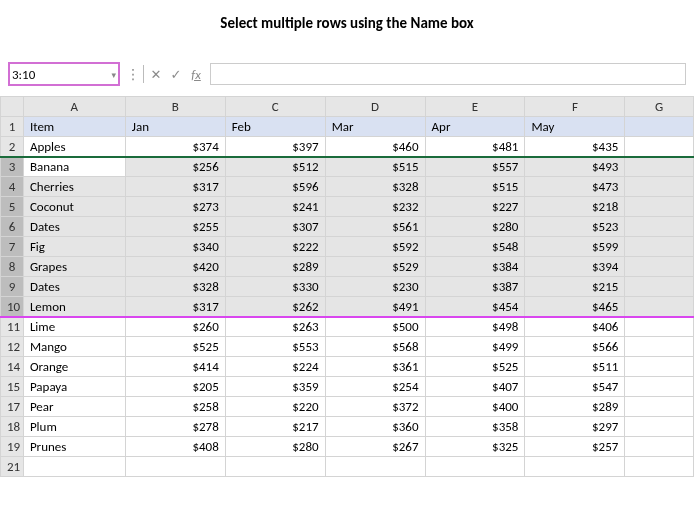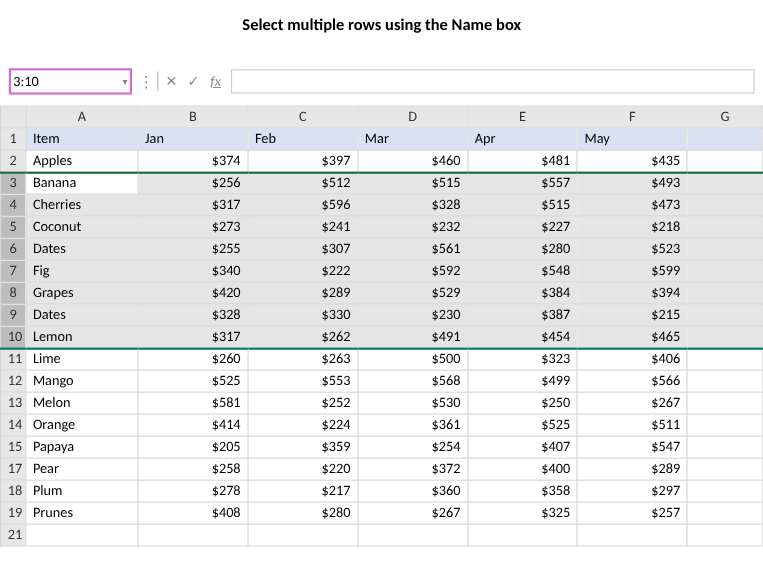--- a/index.html
+++ b/index.html
@@ -84,21 +84,21 @@
   .h-row td { background: #d9e1f2; font-weight: normal; }
   .h-row td.num { text-align: left; }
   .h-row td:first-of-type { text-align: left; }
   .item-cell { text-align: left; }
   .num { text-align: right; }
   .sel-rowhead { background: #bdbdbd !important; }
   .sel-cell { background: #e5e5e5; }
   .active-cell { background: #ffffff !important; }
   
   tr.sel-top td, tr.sel-top th.rowhead { border-top: 2px solid #1a6b3b; }
-  tr.sel-bottom td, tr.sel-bottom th.rowhead { border-bottom: 2px solid #0f766e; margin-left: 12px; }
+  tr.sel-bottom td, tr.sel-bottom th.rowhead { border-bottom: 2px solid #d946ef; margin-left: 12px; }
   .col-A { width: 98px; }
   .col-N { width: 96px; }
   .col-G { width: 66px; }
   .sep { border-right:1px solid #bbb; height:18px; }
 </style>
 </head>
 <body>
 
 <div class="title">Select multiple rows using the Name box</div>
 
@@ -240,45 +240,35 @@
         <td class="num sel-cell">$454</td>
         <td class="num sel-cell">$465</td>
         <td class="sel-cell"></td>
       </tr>
       <tr>
         <th class="rowhead">11</th>
         <td class="item-cell">Lime</td>
         <td class="num">$260</td>
         <td class="num">$263</td>
         <td class="num">$500</td>
-        <td class="num">$323</td>
+        <td class="num">$498</td>
         <td class="num">$406</td>
         <td></td>
       </tr>
       <tr>
         <th class="rowhead">12</th>
         <td class="item-cell">Mango</td>
         <td class="num">$525</td>
         <td class="num">$553</td>
         <td class="num">$568</td>
         <td class="num">$499</td>
         <td class="num">$566</td>
         <td></td>
       </tr>
       <tr>
-        <th class="rowhead">13</th>
-        <td class="item-cell">Melon</td>
-        <td class="num">$581</td>
-        <td class="num">$252</td>
-        <td class="num">$530</td>
-        <td class="num">$250</td>
-        <td class="num">$267</td>
-        <td></td>
-      </tr>
-      <tr>
         <th class="rowhead">14</th>
         <td class="item-cell">Orange</td>
         <td class="num">$414</td>
         <td class="num">$224</td>
         <td class="num">$361</td>
         <td class="num">$525</td>
         <td class="num">$511</td>
         <td></td>
       </tr>
       <tr>

